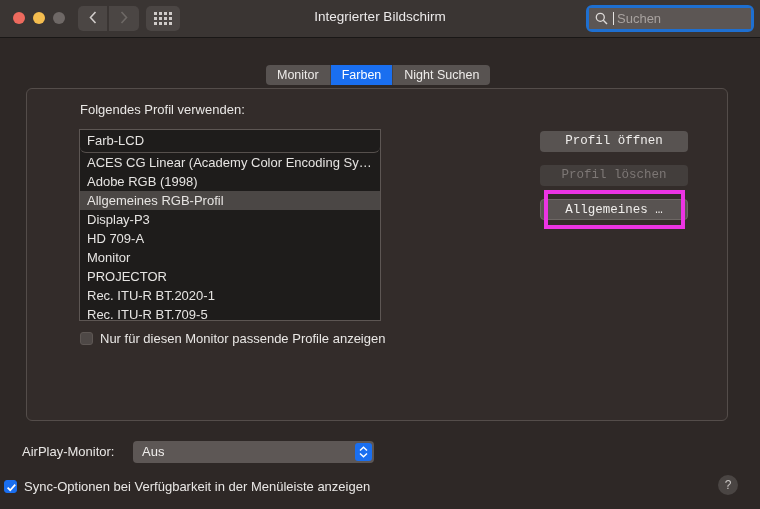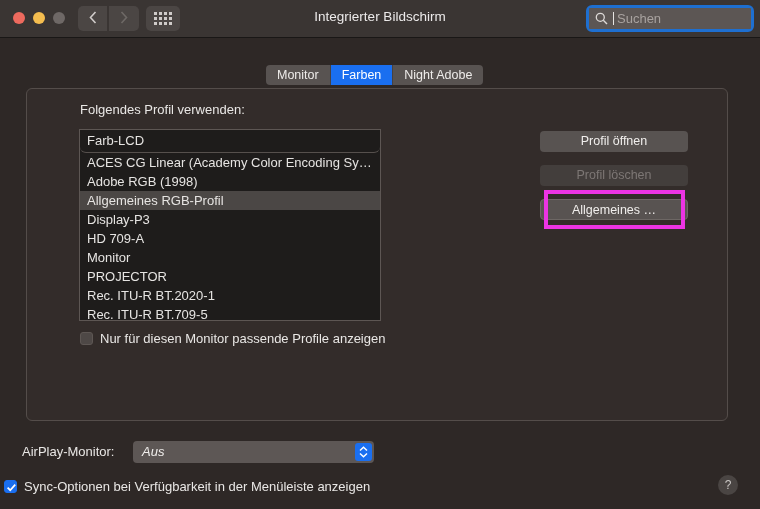--- a/index.html
+++ b/index.html
@@ -198,21 +198,21 @@
   .pbtn {
     position: absolute;
     left: 540px;
     width: 148px; height: 21px;
     box-sizing: border-box;
     border-radius: 4px;
     border: none;
     background: #585351;
     color: #f0eeec;
     font-size: 12.5px;
-    font-family: Liberation Sans, sans-serif;
+    font-family: Liberation Mono, monospace;
     line-height: 21px;
     text-align: center;
     padding: 0;
   }
   #btn-open   { top: 131px; }
   #btn-delete { top: 165px; background: #433e3c; color: #7d7775; }
   #btn-cal    { top: 199px; border: 1px solid #6d6764; }
 
   #cal-highlight {
     position: absolute;
@@ -235,21 +235,20 @@
     width: 241px; height: 22px;
     box-sizing: border-box;
     border-radius: 4px;
     background: #5d5755;
   }
   #airplay-value {
     position: absolute;
     left: 9px; top: 3px;
     font-size: 13px;
     color: #f0eeec;
-    font-style: italic;
   }
   #airplay-chevrons {
     position: absolute;
     right: 2px; top: 2px;
     width: 17px; height: 18px;
     border-radius: 3px;
     background: #1a6ff0;
   }
 
   #sync-row {
@@ -321,21 +320,21 @@
         </svg>
         <span id="search-caret"></span>
         <span id="search-placeholder">Suchen</span>
       </div>
     </div>
   </div>
 
   <div id="tabbar">
     <div class="tab">Monitor</div>
     <div class="tab sel">Farben</div>
-    <div class="tab">Night Adobe</div>
+    <div class="tab">Night Suchen</div>
   </div>
 
   <div id="panel"></div>
 
   <div id="list-label">Folgendes Profil verwenden:</div>
 
   <div id="profile-list">
     <div id="list-head">Farb-LCD</div>
     <div class="list-row">ACES CG Linear (Academy Color Encoding Sy…</div>
     <div class="list-row">Adobe RGB (1998)</div>

